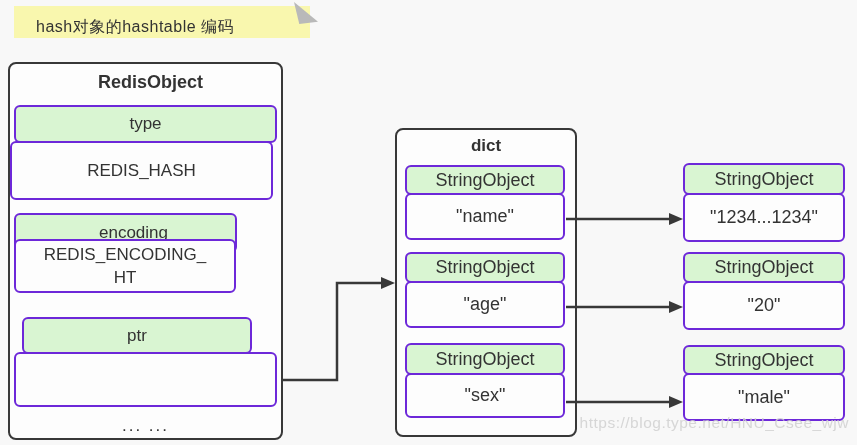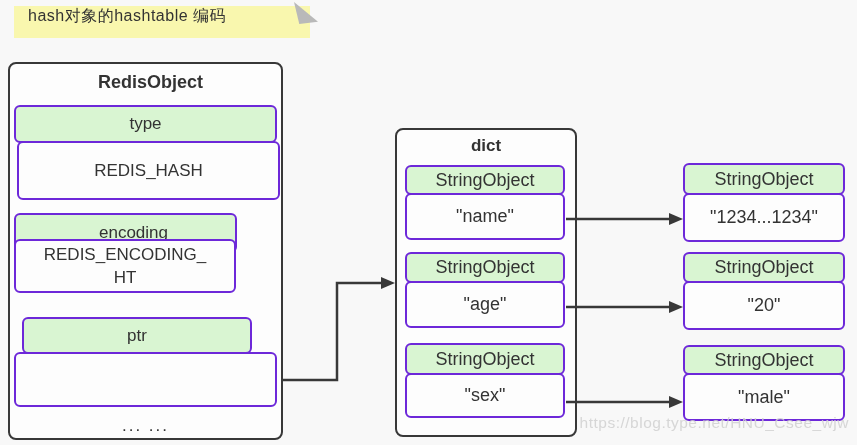--- a/index.html
+++ b/index.html
@@ -1,21 +1,21 @@
 <!DOCTYPE html>
 <html><head>
 <meta charset="utf-8">
 <style>
   html,body{margin:0;padding:0;}
   body{font-family:"Liberation Sans","DejaVu Sans",sans-serif;color:#333333;}
   .canvas{position:relative;width:857px;height:445px;background:#f8f8f8;overflow:hidden;}
 
   
   .note{position:absolute;left:14px;top:6px;width:296px;height:32px;background:#f9f7ae;
-        display:flex;align-items:flex-start;padding-left:14px;box-sizing:border-box;
+        display:flex;align-items:flex-end;padding-left:22px;box-sizing:border-box;
         font-size:16px;font-weight:500;letter-spacing:0.5px;}
   .note-fold{position:absolute;top:-4px;right:-8px;width:24px;height:22px;background:#b9b9b9;
         clip-path:polygon(0 0,100% 90%,22% 100%);}
 
   
   .outer{position:absolute;background:#fdfdfd;border:2px solid #383838;border-radius:8px;box-sizing:border-box;}
   .row{position:absolute;border:2px solid #6d28d9;border-radius:6px;box-sizing:border-box;
        display:flex;align-items:center;justify-content:center;font-size:17px;text-align:center;}
   .green{background:#d9f5d2;}
   .white{background:#fdfdfd;}
@@ -37,21 +37,21 @@
 
   <div class="note">
     <span>hash对象的hashtable 编码</span>
     <div class="note-fold"></div>
   </div>
 
   <div class="outer" style="left:8px;top:62px;width:275px;height:378px;">
     <div class="box-title" style="top:8px;padding-left:10px;">RedisObject</div>
 
     <div class="row green" style="left:4px;top:41px;width:263px;height:38px;">type</div>
-    <div class="row white" style="left:7px;top:77px;width:263px;height:59px;">REDIS_HASH</div>
+    <div class="row white" style="left:0;top:77px;width:263px;height:59px;">REDIS_HASH</div>
 
     <div class="row green" style="left:4px;top:149px;width:223px;height:40px;padding-left:16px;">encoding</div>
     <div class="row white prewrap" style="left:4px;top:175px;width:222px;height:54px;">REDIS_ENCODING_
 HT</div>
 
     <div class="row green" style="left:12px;top:253px;width:230px;height:37px;">ptr</div>
     <div class="row white" style="left:4px;top:288px;width:263px;height:55px;"></div>
 
     <div class="ellipsis" style="top:352px;">... ...</div>
   </div>

